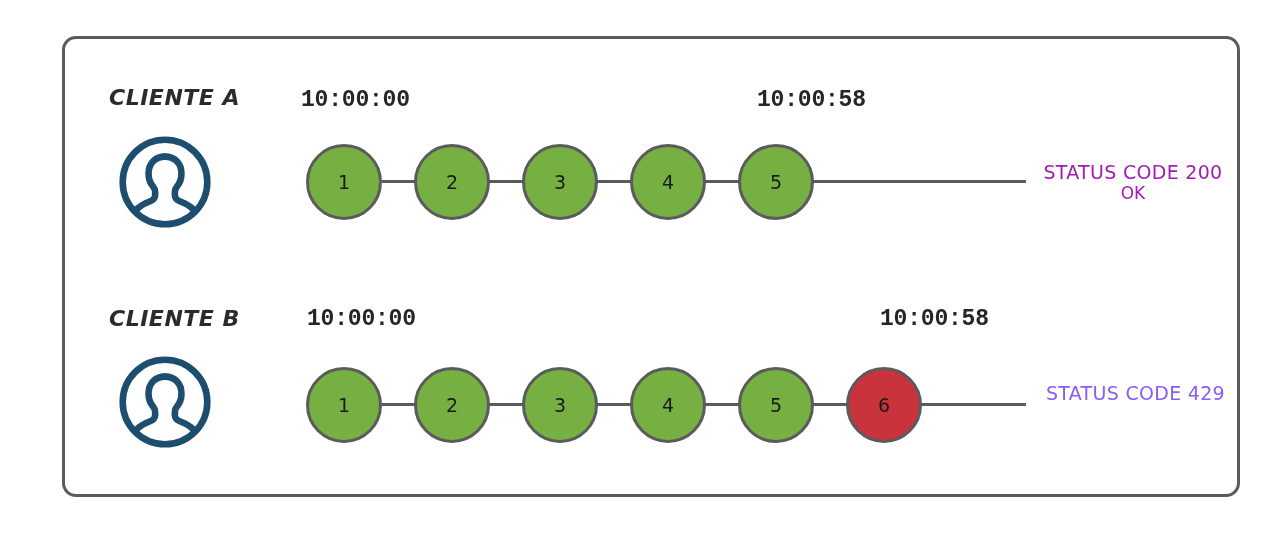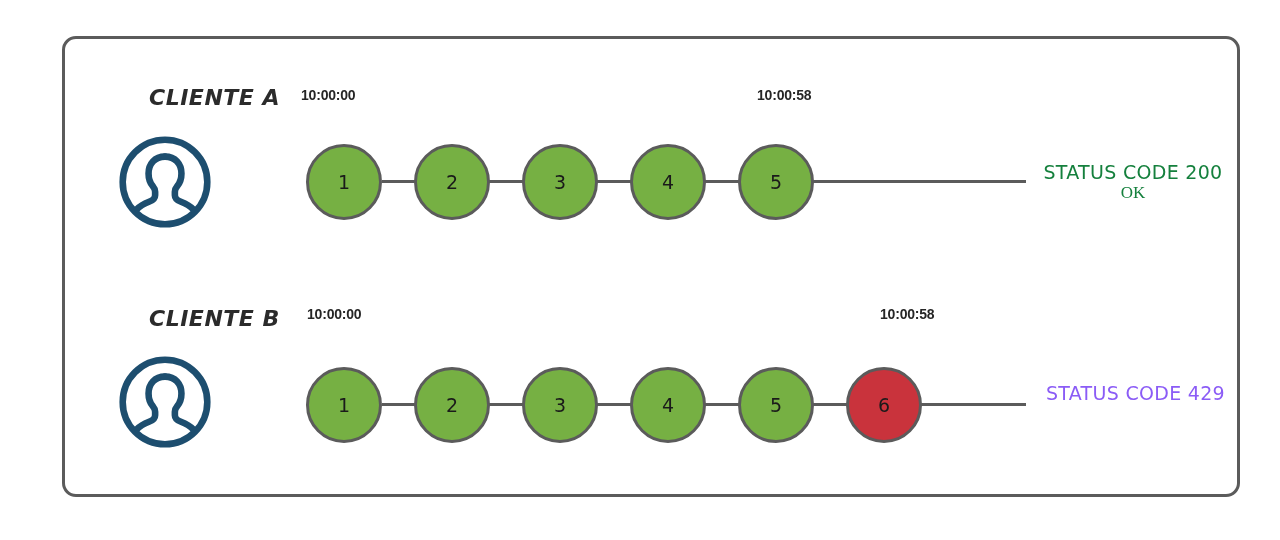--- a/index.html
+++ b/index.html
@@ -34,35 +34,34 @@
   
   .client-label {
     position: absolute;
     font-family: "DejaVu Sans", sans-serif;
     font-size: 22px;
     font-weight: 600;
     font-style: italic;
     letter-spacing: 0.5px;
     color: #2b2b2b;
     white-space: nowrap;
-    margin-left: 40px;
   }
 
   
   .avatar {
     position: absolute;
     width: 94px;
     height: 94px;
   }
 
   
   .timestamp {
     position: absolute;
-    font-family: Liberation Sans, sans-serif;
-    font-size: 14px;
+    font-family: Liberation Mono, monospace;
+    font-size: 23px;
     font-weight: 700;
     color: #262626;
     white-space: nowrap;
     letter-spacing: -0.2px;
     text-align: right;
   }
 
   
   .chain {
     position: absolute;
@@ -101,23 +100,22 @@
     line-height: 1.18;
   }
   .status .line1 {
     display: block;
     font-size: 19px;
     letter-spacing: 0.3px;
   }
   .status .line2 {
     display: block;
     font-size: 17px;
-    font-family: Liberation Serif, serif;
-  }
-  .status.ok  { color: #15803d; }
+  }
+  .status.ok  { color: #a21caf; }
   .status.err { color: #8b5cf6; }
 </style>
 </head>
 <body>
 
 <div class="canvas">
   <div class="panel">
 
     <div>
 

